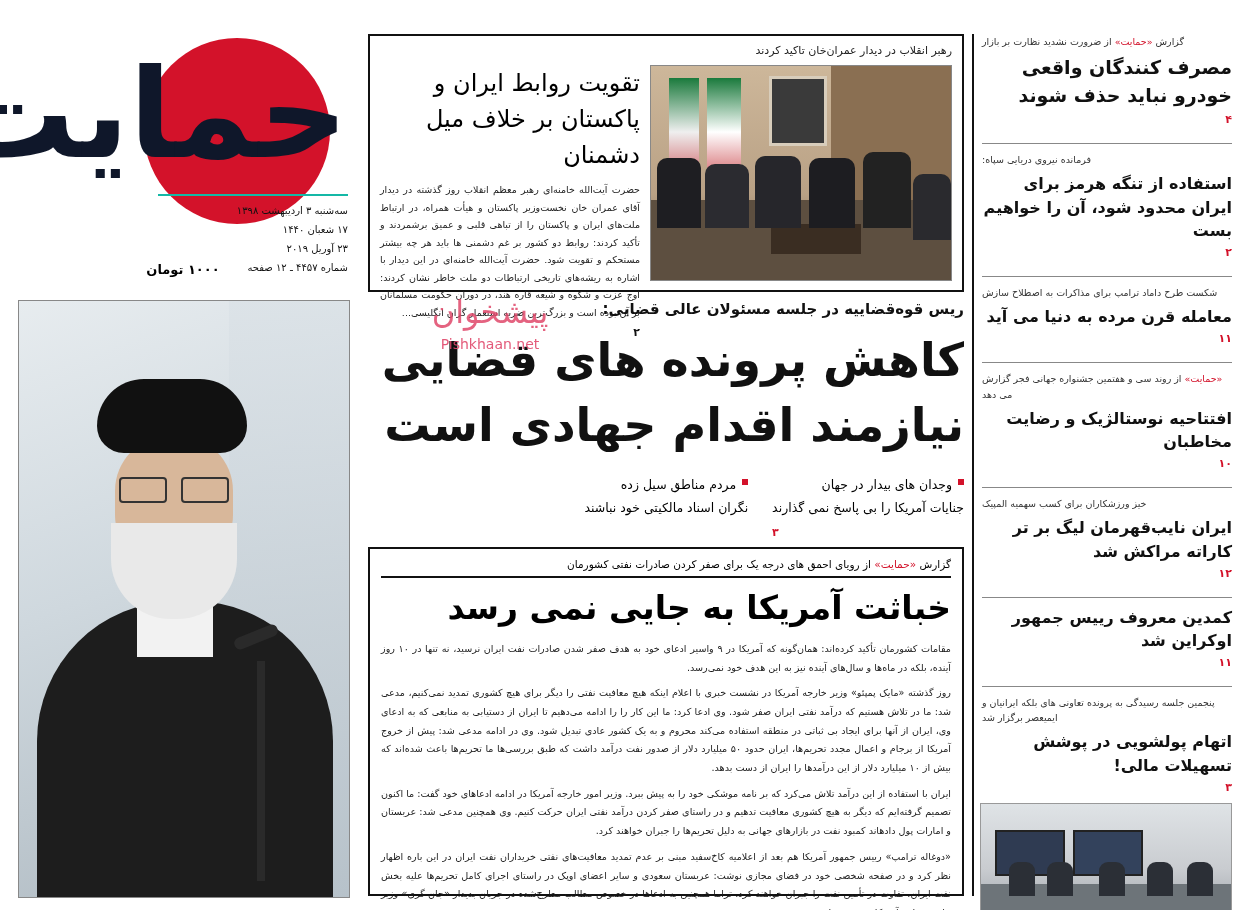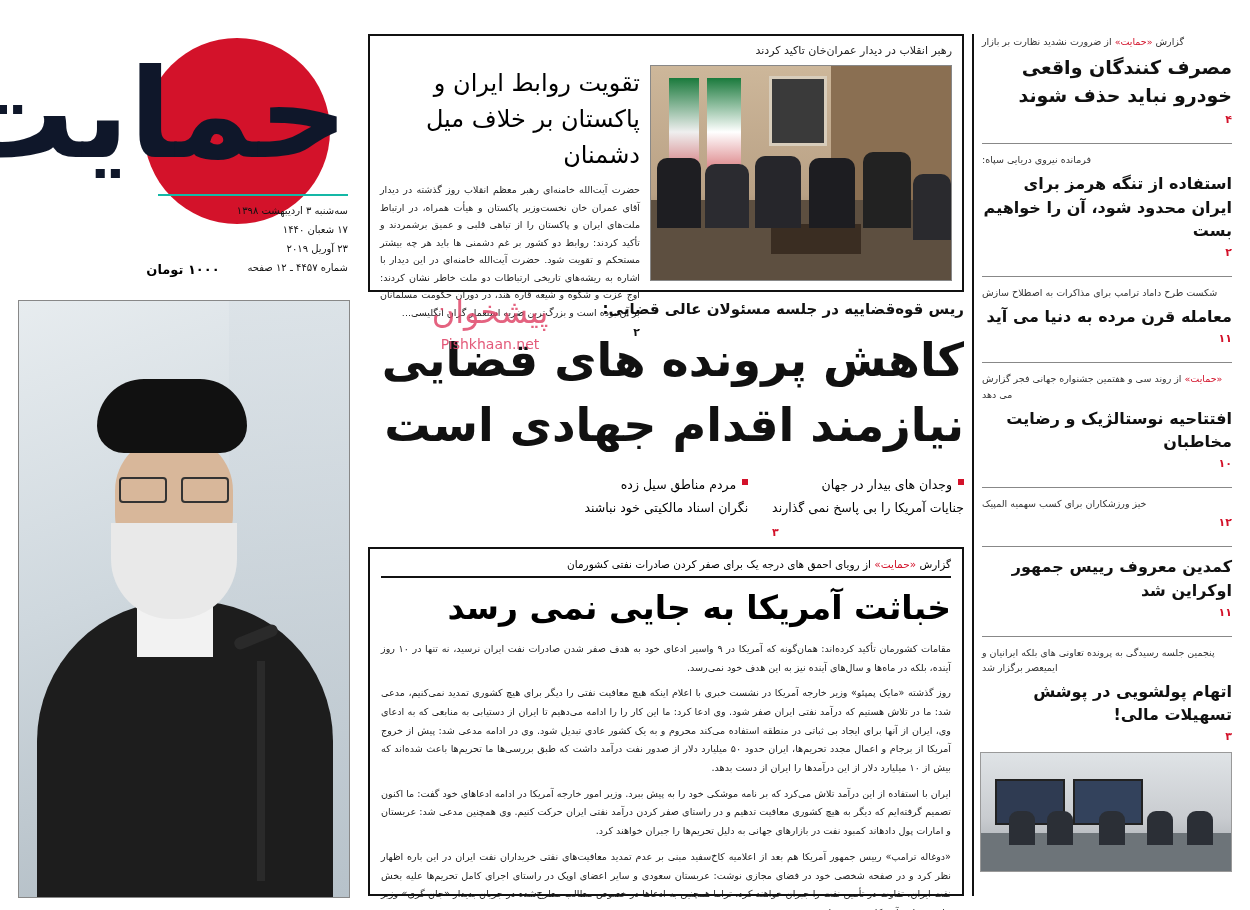--- a/index.html
+++ b/index.html
@@ -147,20 +147,21 @@
 
     <div class="sb-item">
       <div class="sb-kicker"><span class="red">«حمایت»</span><span> از روند سی و هفتمین جشنواره جهانی فجر گزارش می دهد</span></div>
       <div class="sb-title sm">افتتاحیه نوستالژیک و رضایت مخاطبان</div>
       <div class="sb-page">۱۰</div>
     </div>
     <div class="sb-sep"></div>
 
     <div class="sb-item">
       <div class="sb-kicker"><span>خیز ورزشکاران برای کسب سهمیه المپیک</span></div>
+      <div class="sb-title sm">ایران نایب‌قهرمان لیگ بر تر کاراته مراکش شد</div>
       <div class="sb-page">۱۲</div>
     </div>
     <div class="sb-sep"></div>
 
     <div class="sb-item">
       <div class="sb-title sm">کمدین معروف رییس جمهور اوکراین شد</div>
       <div class="sb-page">۱۱</div>
     </div>
     <div class="sb-sep"></div>
 

